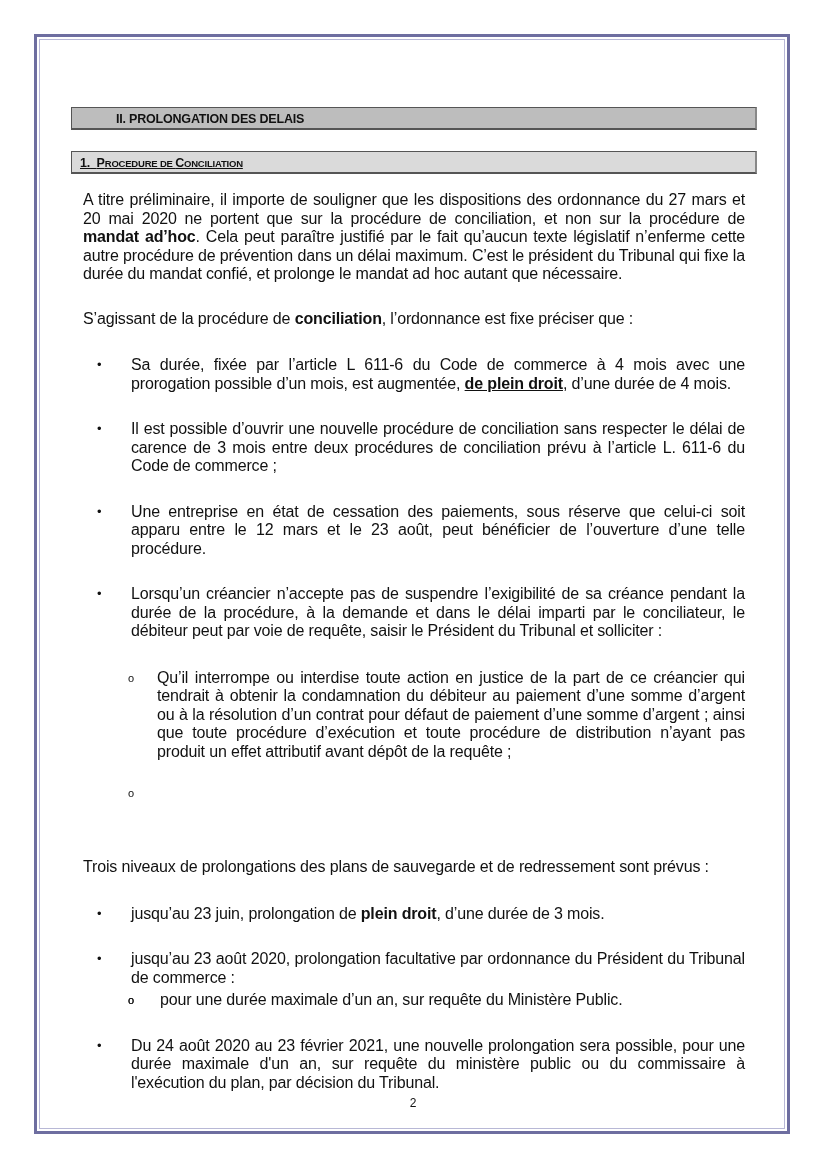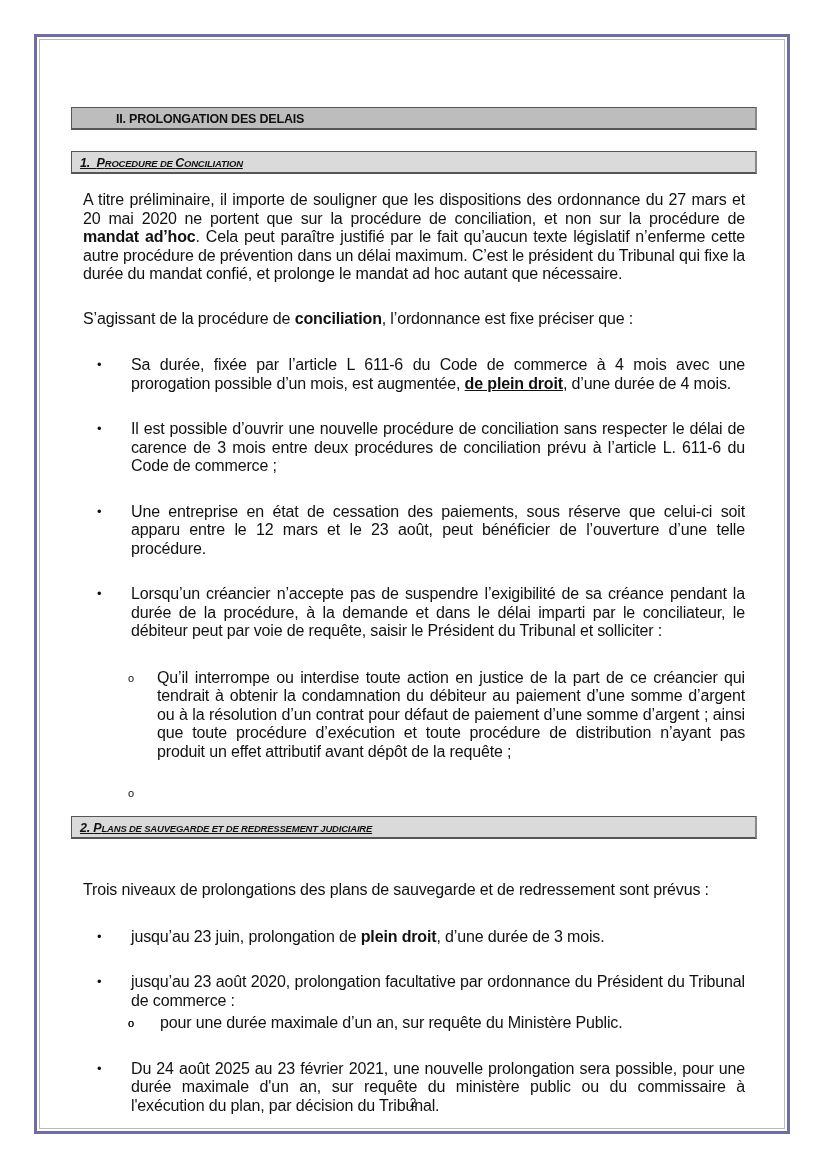--- a/index.html
+++ b/index.html
@@ -7,21 +7,21 @@
          font-family: "Liberation Sans", sans-serif; color: #111; }
   .page-border { position: absolute; left: 34px; top: 34px; width: 756px; height: 1100px;
                  border: 3px solid #6e6ea0; box-sizing: border-box; }
   .page-border::after { content: ""; position: absolute; left: 2px; top: 2px; right: 2px; bottom: 2px;
                         border: 1px solid #b8b8d6; }
   .content { position: absolute; left: 71px; top: 107px; width: 686px; }
   .hbox { box-sizing: border-box; border: 1px solid #555; border-right-width: 2px; border-right-color: #888;
           border-bottom-width: 2px; padding: 3px 8px 2px 8px; font-size: 12.5px; font-weight: bold;
           letter-spacing: -0.2px; height: 23px; line-height: 17px; }
   .hbox.dark { background: #bdbdbd; padding-left: 44px; }
-  .hbox.light { background: #dadada; font-style: italic; }
+  .hbox.light { background: #dadada; }
   .hbox u { text-decoration: underline; }
   .sc-big { font-size: 12.5px; }
   .sc-small { font-size: 9.5px; }
   p { margin: 4px; font-size: 16px; line-height: 18.5px; text-align: justify; letter-spacing: -0.15px; }
   .para { padding: 0 8px; }
   ul { list-style: none; margin: 0; padding: 0; }
   .bullet-item { position: relative; padding-left: 56px; padding-right: 8px; }
   .bullet-item .mark { position: absolute; left: 26px; top: 0; font-size: 13px; line-height: 18.5px; }
   .sub-item { position: relative; padding-left: 82px; padding-right: 8px; }
   .sub-item .mark { position: absolute; left: 57px; top: 0; font-size: 11px; line-height: 18.5px; }
@@ -91,23 +91,20 @@
       <p>Qu’il interrompe ou interdise toute action en justice de la part de ce créancier qui tendrait à obtenir la condamnation du débiteur au paiement d’une somme d’argent ou à la résolution d’un contrat pour défaut de paiement d’une somme d’argent ; ainsi que toute procédure d’exécution et toute procédure de distribution n’ayant pas produit un effet attributif avant dépôt de la requête ;</p>
     </li>
     <li style="height:19px"></li>
     <li class="sub-item">
       <span class="mark">o</span>
     </li>
   </ul>
 
   <div style="height:32px"></div>
 
-  <div class="hbox light">
-    <u><span class="sc-big">2.</span> <span class="sc-big">P</span><span class="sc-small">LANS DE SAUVEGARDE ET DE REDRESSEMENT JUDICIAIRE</span></u>
-  </div>
 
   <div style="height:38px"></div>
 
   <div class="para">
     <p>Trois niveaux de prolongations des plans de sauvegarde et de redressement sont prévus :</p>
   </div>
 
   <div style="height:20px"></div>
 
   <ul>
@@ -123,18 +120,18 @@
     <li class="sub-item2">
       <span class="mark">o</span>
     </li>
     <li class="sub-item2">
       <span class="mark">o</span>
       <p>pour une durée maximale d’un an, sur requête du Ministère Public.</p>
     </li>
     <li style="height:19px"></li>
     <li class="bullet-item">
       <span class="mark">•</span>
-      <p>Du 24 août 2025 au 23 février 2021, une nouvelle prolongation sera possible, pour une durée maximale d'un an, sur requête du ministère public ou du commissaire à l'exécution du plan, par décision du Tribunal.</p>
+      <p>Du 24 août 2020 au 23 février 2021, une nouvelle prolongation sera possible, pour une durée maximale d'un an, sur requête du ministère public ou du commissaire à l'exécution du plan, par décision du Tribunal.</p>
     </li>
   </ul>
 </div>
 
 <div class="page-num">2</div>
 
 </body></html>

